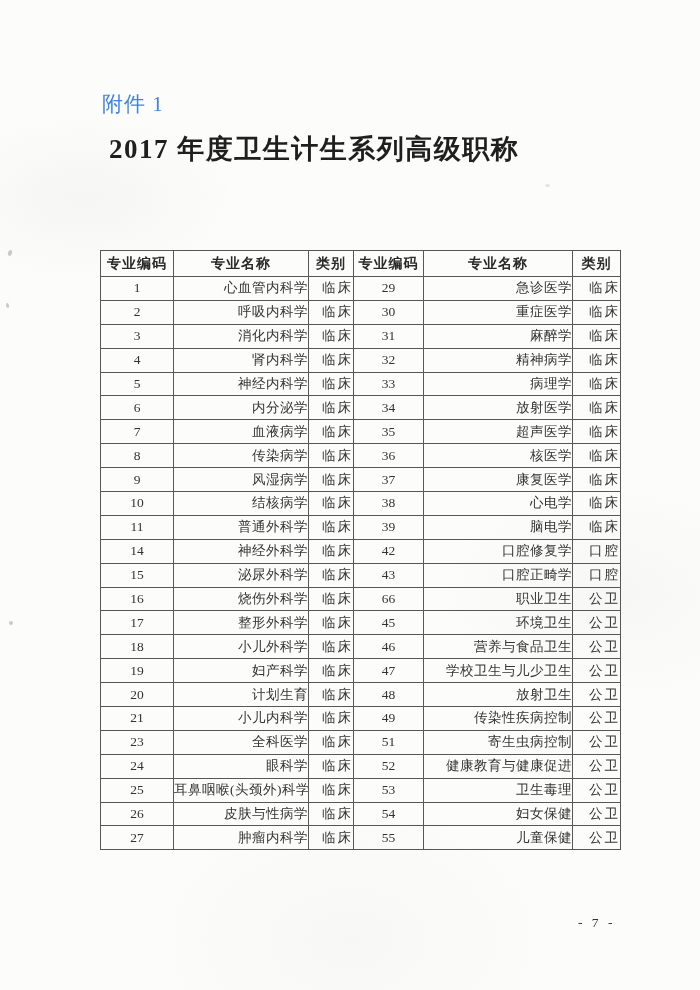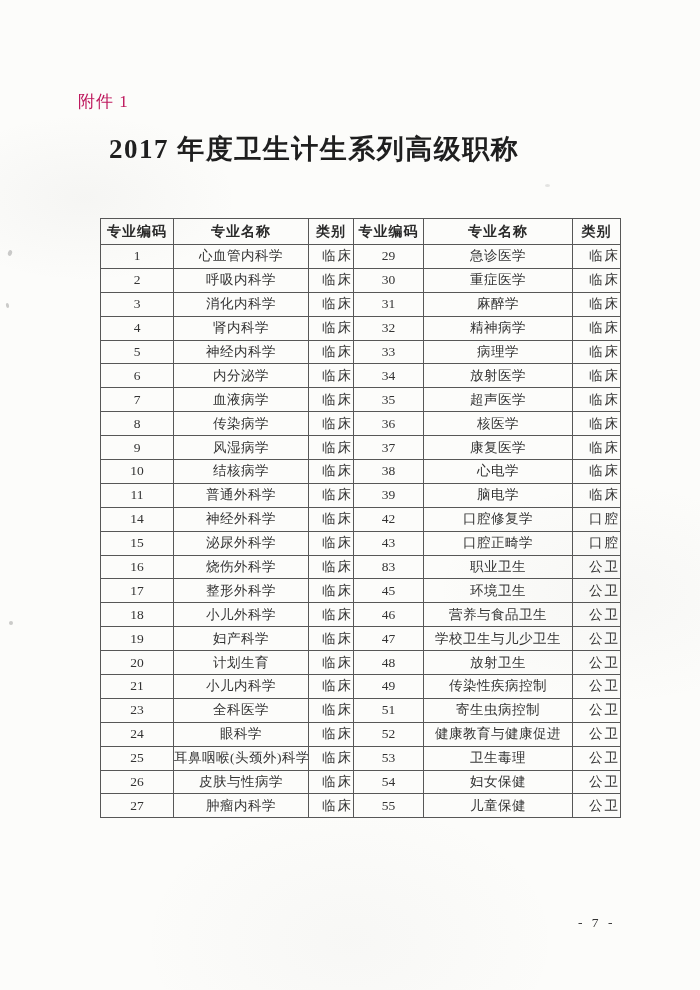--- a/index.html
+++ b/index.html
@@ -11,45 +11,45 @@
   }
   
   body::before{
     content:"";position:absolute;inset:0;pointer-events:none;
     background:
       radial-gradient(220px 120px at 12% 20%, rgba(120,120,120,0.05), transparent 70%),
       radial-gradient(260px 160px at 88% 60%, rgba(120,120,120,0.04), transparent 70%),
       radial-gradient(300px 200px at 50% 95%, rgba(120,120,120,0.035), transparent 70%);
   }
   .attachment{
-    position:absolute;left:78px;top:90px;
-    font-size:17px;letter-spacing:1px;color:#be185d;
+    position:absolute;left:102px;top:90px;
+    font-size:21px;letter-spacing:1px;color:#3b82f6;
   }
   .doc-title{
     position:absolute;left:0;top:133px;width:628px;
     text-align:center;font-weight:bold;font-size:27px;
     line-height:33px;letter-spacing:1.5px;color:#1f1f1f;
   }
   .spec-table{
     position:absolute;left:100px;top:218px;width:520px;
     border-collapse:collapse;table-layout:fixed;
     font-size:13.5px;color:#333;
   }
   .spec-table th,.spec-table td{
     border:1px solid #575757;padding:0;
     overflow:hidden;white-space:nowrap;
   }
-  .spec-table{border:1.5px solid #454545;}
+  .spec-table{border:1.5px solid #454545;margin-top:32px;}
   .spec-table th{
     height:25px;font-size:14px;font-weight:bold;
     text-align:center;letter-spacing:1px;color:#2a2a2a;
   }
   .spec-table td{height:22.9px;}
   .col-code{text-align:center;}
-  .col-name{text-align:center;padding-left:9px;letter-spacing:0.5px;}
+  .col-name{text-align:right;padding-left:9px;letter-spacing:0.5px;}
   .col-cat{text-align:right;letter-spacing:2px;}
   .page-number{
     position:absolute;left:578px;top:915px;
     font-size:13.5px;letter-spacing:3px;color:#333;
   }
   .speck{position:absolute;background:rgba(90,90,90,0.30);border-radius:50%;}
   .speck.s1{left:8px;top:250px;width:4px;height:6px;transform:rotate(20deg);}
   .speck.s2{left:6px;top:303px;width:3px;height:5px;transform:rotate(-15deg);}
   .speck.s3{left:9px;top:621px;width:4px;height:4px;}
   .speck.s4{left:545px;top:184px;width:5px;height:3px;opacity:.5;}
@@ -186,21 +186,21 @@
           <td class="col-name">泌尿外科学</td>
           <td class="col-cat">临床</td>
           <td class="col-code">43</td>
           <td class="col-name">口腔正畸学</td>
           <td class="col-cat">口腔</td>
         </tr>
         <tr>
           <td class="col-code">16</td>
           <td class="col-name">烧伤外科学</td>
           <td class="col-cat">临床</td>
-          <td class="col-code">83</td>
+          <td class="col-code">66</td>
           <td class="col-name">职业卫生</td>
           <td class="col-cat">公卫</td>
         </tr>
         <tr>
           <td class="col-code">17</td>
           <td class="col-name">整形外科学</td>
           <td class="col-cat">临床</td>
           <td class="col-code">45</td>
           <td class="col-name">环境卫生</td>
           <td class="col-cat">公卫</td>

